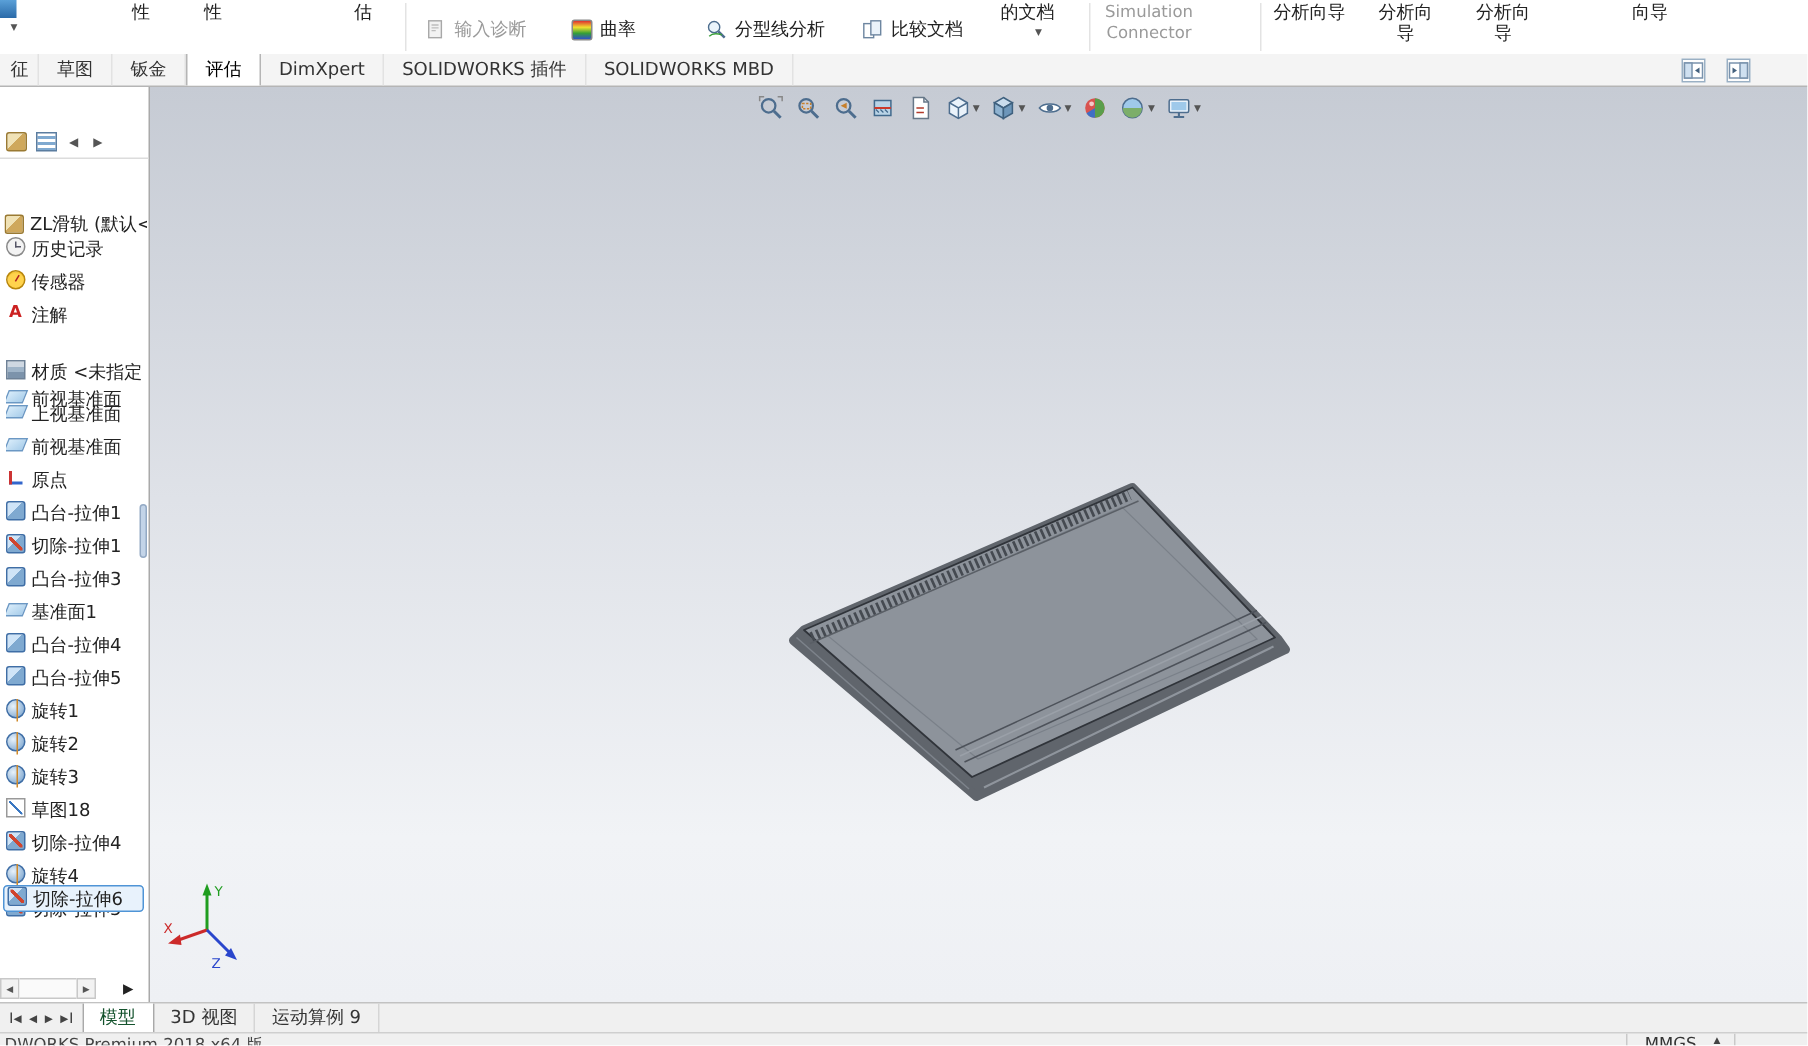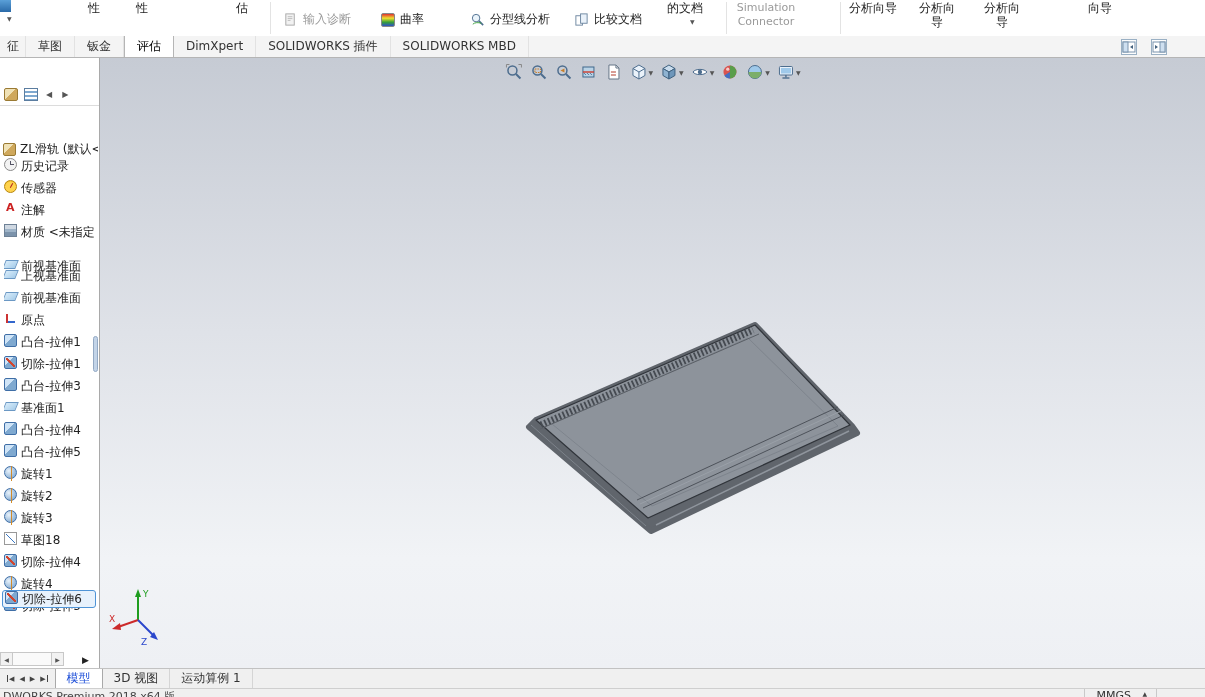--- a/index.html
+++ b/index.html
@@ -93,21 +93,21 @@
   .model-svg { position: absolute; inset: 0; width: 100%; height: 100%; }
   .triad { position: absolute; left: 8px; bottom: 20px; width: 56px; height: 64px; }
 
   
   .doctabs { position: absolute; left: 0; bottom: 9px; width: 100%; height: 20px; background: #f0f0f0;
              border-top: 1px solid #c2c2c2; display: flex; align-items: stretch; }
   .doc-nav { display: flex; align-items: center; gap: 1px; padding: 0 4px; }
   .navb { font-size: 7px; color: #444; padding: 0 2px; line-height: 18px; }
   .nbar { display: inline-block; width: 1px; height: 7px; background: #444; vertical-align: middle; margin: 0 1px; }
   .dtab { padding: 0 11px; line-height: 18px; font-size: 12px; color: #333; border-right: 1px solid #d5d5d5; white-space: nowrap; }
-  .dtab.active { background: #ffffff; border-left: 1px solid #a9a9a9; border-right: 1px solid #a9a9a9; color: #1d4ed8; }
+  .dtab.active { background: #ffffff; border-left: 1px solid #a9a9a9; border-right: 1px solid #a9a9a9; color: #14532d; }
 
   
   .statusbar { position: absolute; left: 0; bottom: 0; width: 100%; height: 9px; background: #f0f0f0;
                border-top: 1px solid #cfcfcf; overflow: hidden; }
   .st-text { position: absolute; left: 3px; top: 0; font-size: 11px; color: #444; white-space: nowrap; }
   .st-units { position: absolute; right: 74px; top: 0; font-size: 11px; color: #333; }
   .st-sep { position: absolute; top: 0; width: 1px; height: 9px; background: #c9c9c9; }
   .st-caret { position: absolute; right: 58px; top: 1px; font-size: 6px; color: #444; }
 </style>
 </head>
@@ -221,21 +221,21 @@
         <span class="tlabel">历史记录</span>
       </div>
     <div class="titem" style="top:122px">
         <span class="ti ti-sens"></span>
         <span class="tlabel">传感器</span>
       </div>
     <div class="titem" style="top:144px">
         <span class="ti ti-anno"></span>
         <span class="tlabel">注解</span>
       </div>
-    <div class="titem" style="top:166px">
+    <div class="titem" style="top:182px">
         <span class="ti ti-mat"></span>
         <span class="tlabel">材质 &lt;未指定</span>
       </div>
     <div class="titem" style="top:200px">
         <span class="ti ti-plane"></span>
         <span class="tlabel">前视基准面</span>
       </div>
     <div class="titem" style="top:210px">
         <span class="ti ti-plane"></span>
         <span class="tlabel">上视基准面</span>
@@ -438,21 +438,21 @@
 
 <div class="doctabs">
   <span class="doc-nav">
     <span class="navb"><span class="nbar"></span>◀</span>
     <span class="navb">◀</span>
     <span class="navb">▶</span>
     <span class="navb">▶<span class="nbar"></span></span>
   </span>
   <span class="dtab active">模型</span>
   <span class="dtab">3D 视图</span>
-  <span class="dtab">运动算例 1</span>
+  <span class="dtab">运动算例 9</span>
 </div>
 
 <div class="statusbar">
   <span class="st-text">DWORKS Premium 2018 x64 版</span>
   <span class="st-sep" style="right:120px"></span>
   <span class="st-units">MMGS</span>
   <span class="st-caret">▲</span>
   <span class="st-sep" style="right:48px"></span>
 </div>
 

